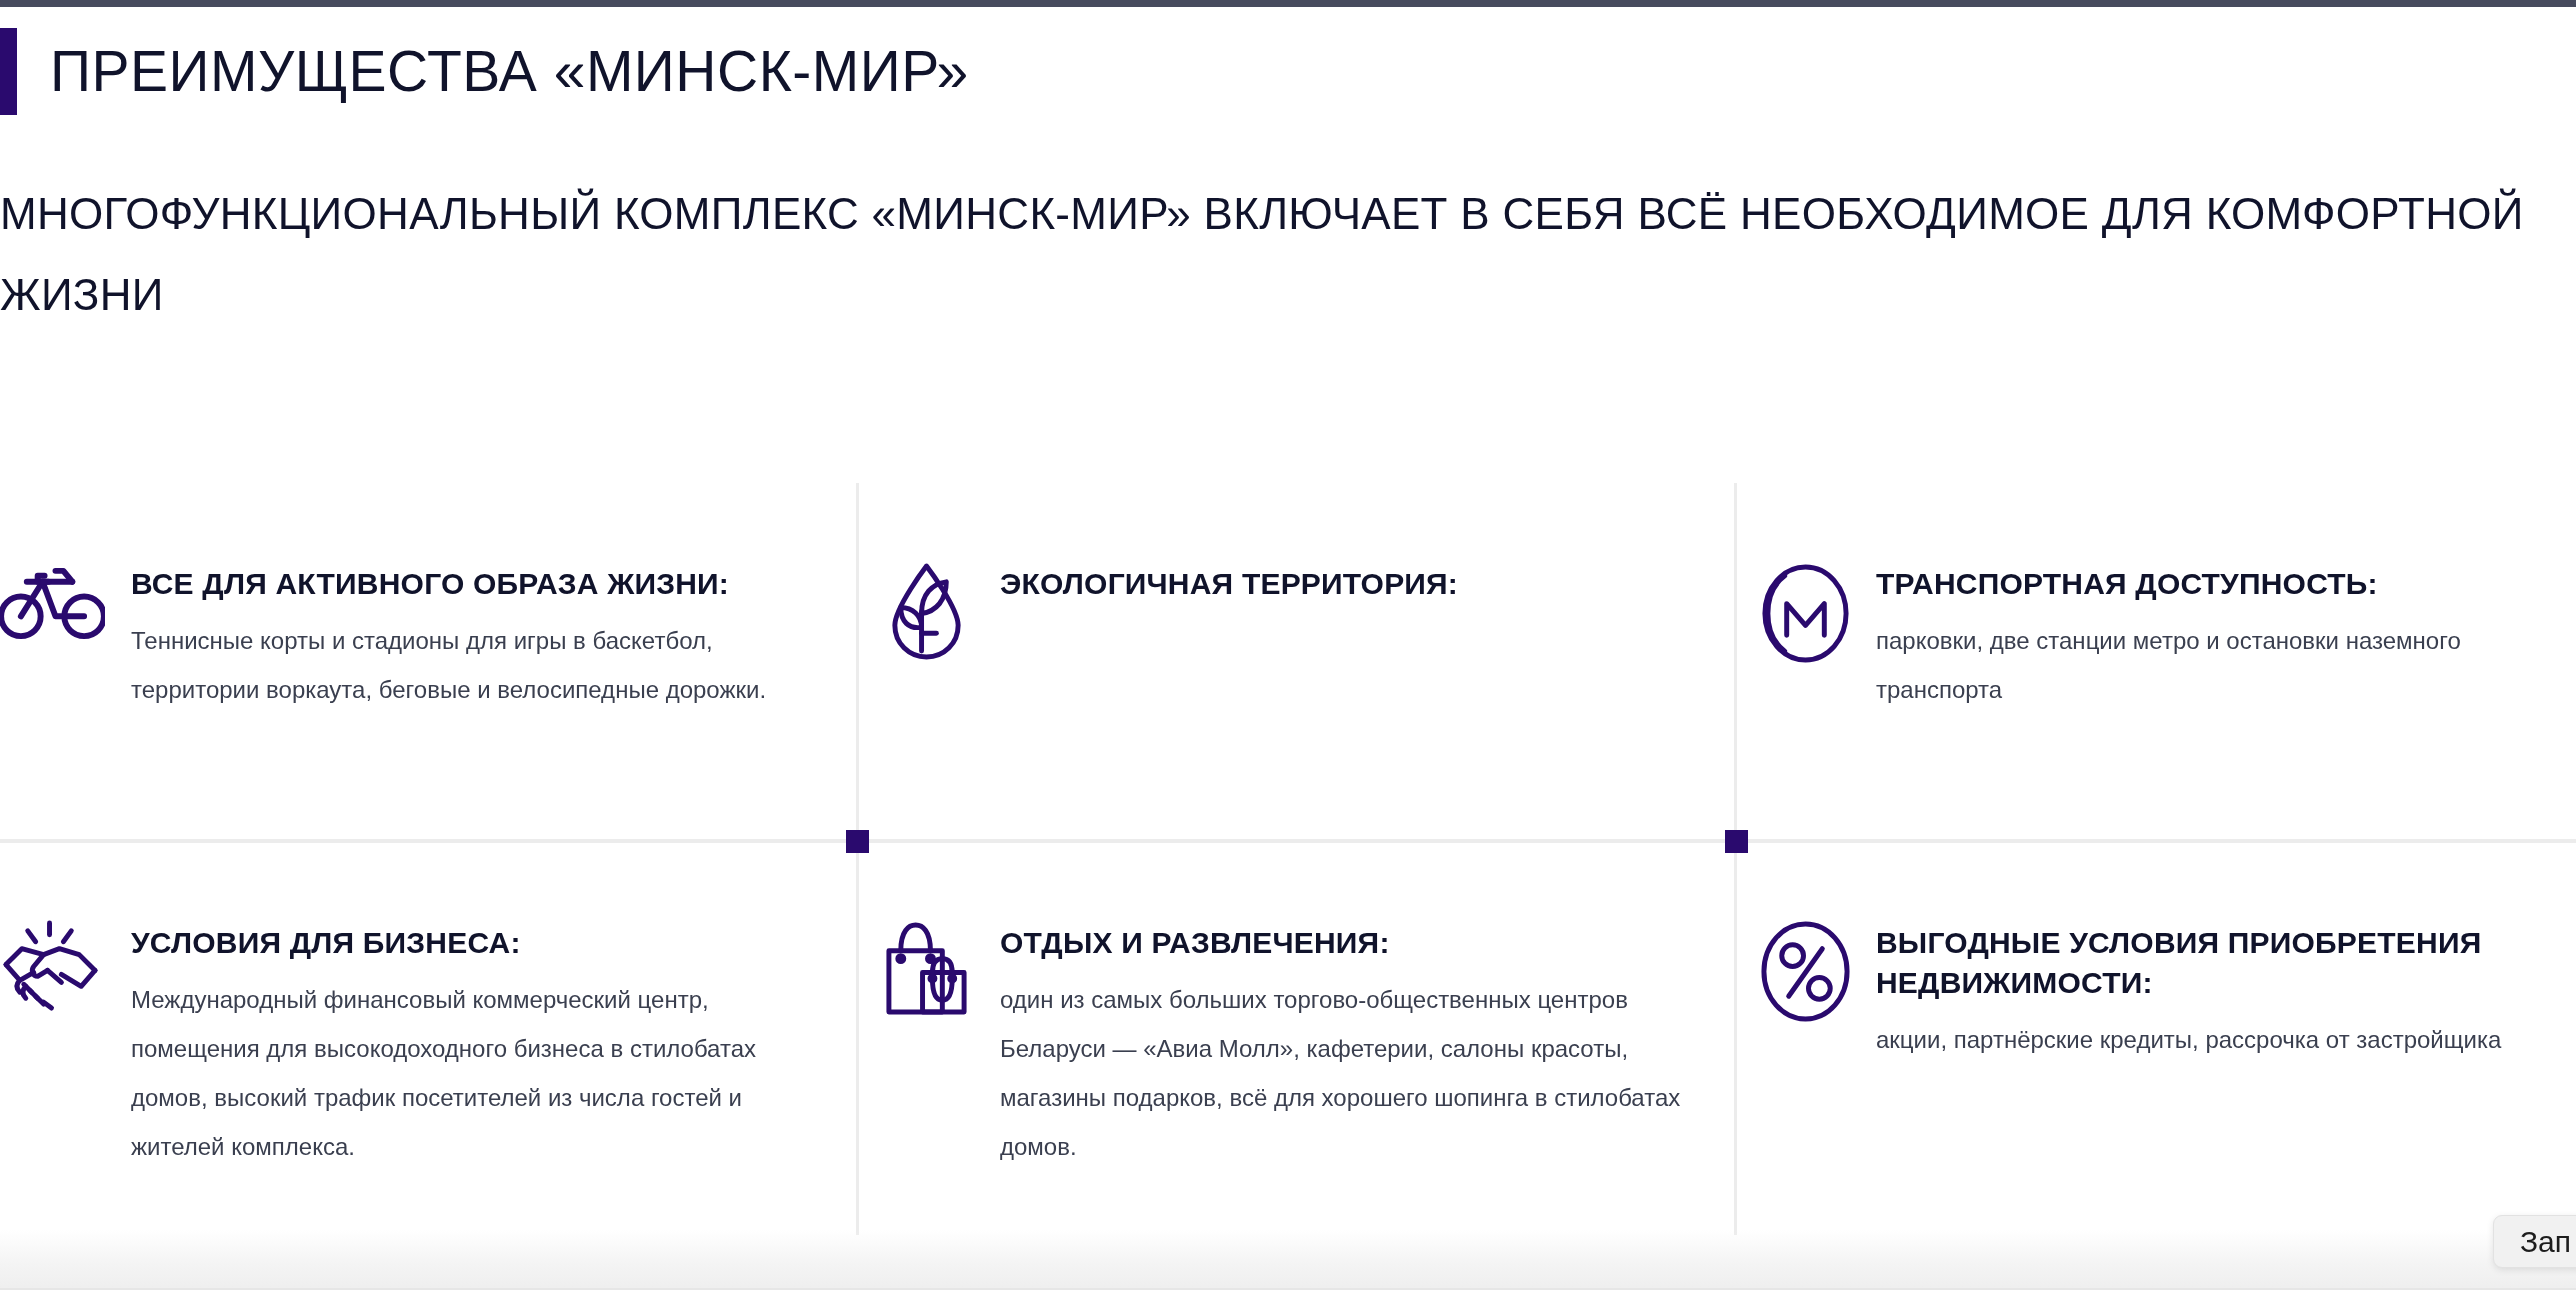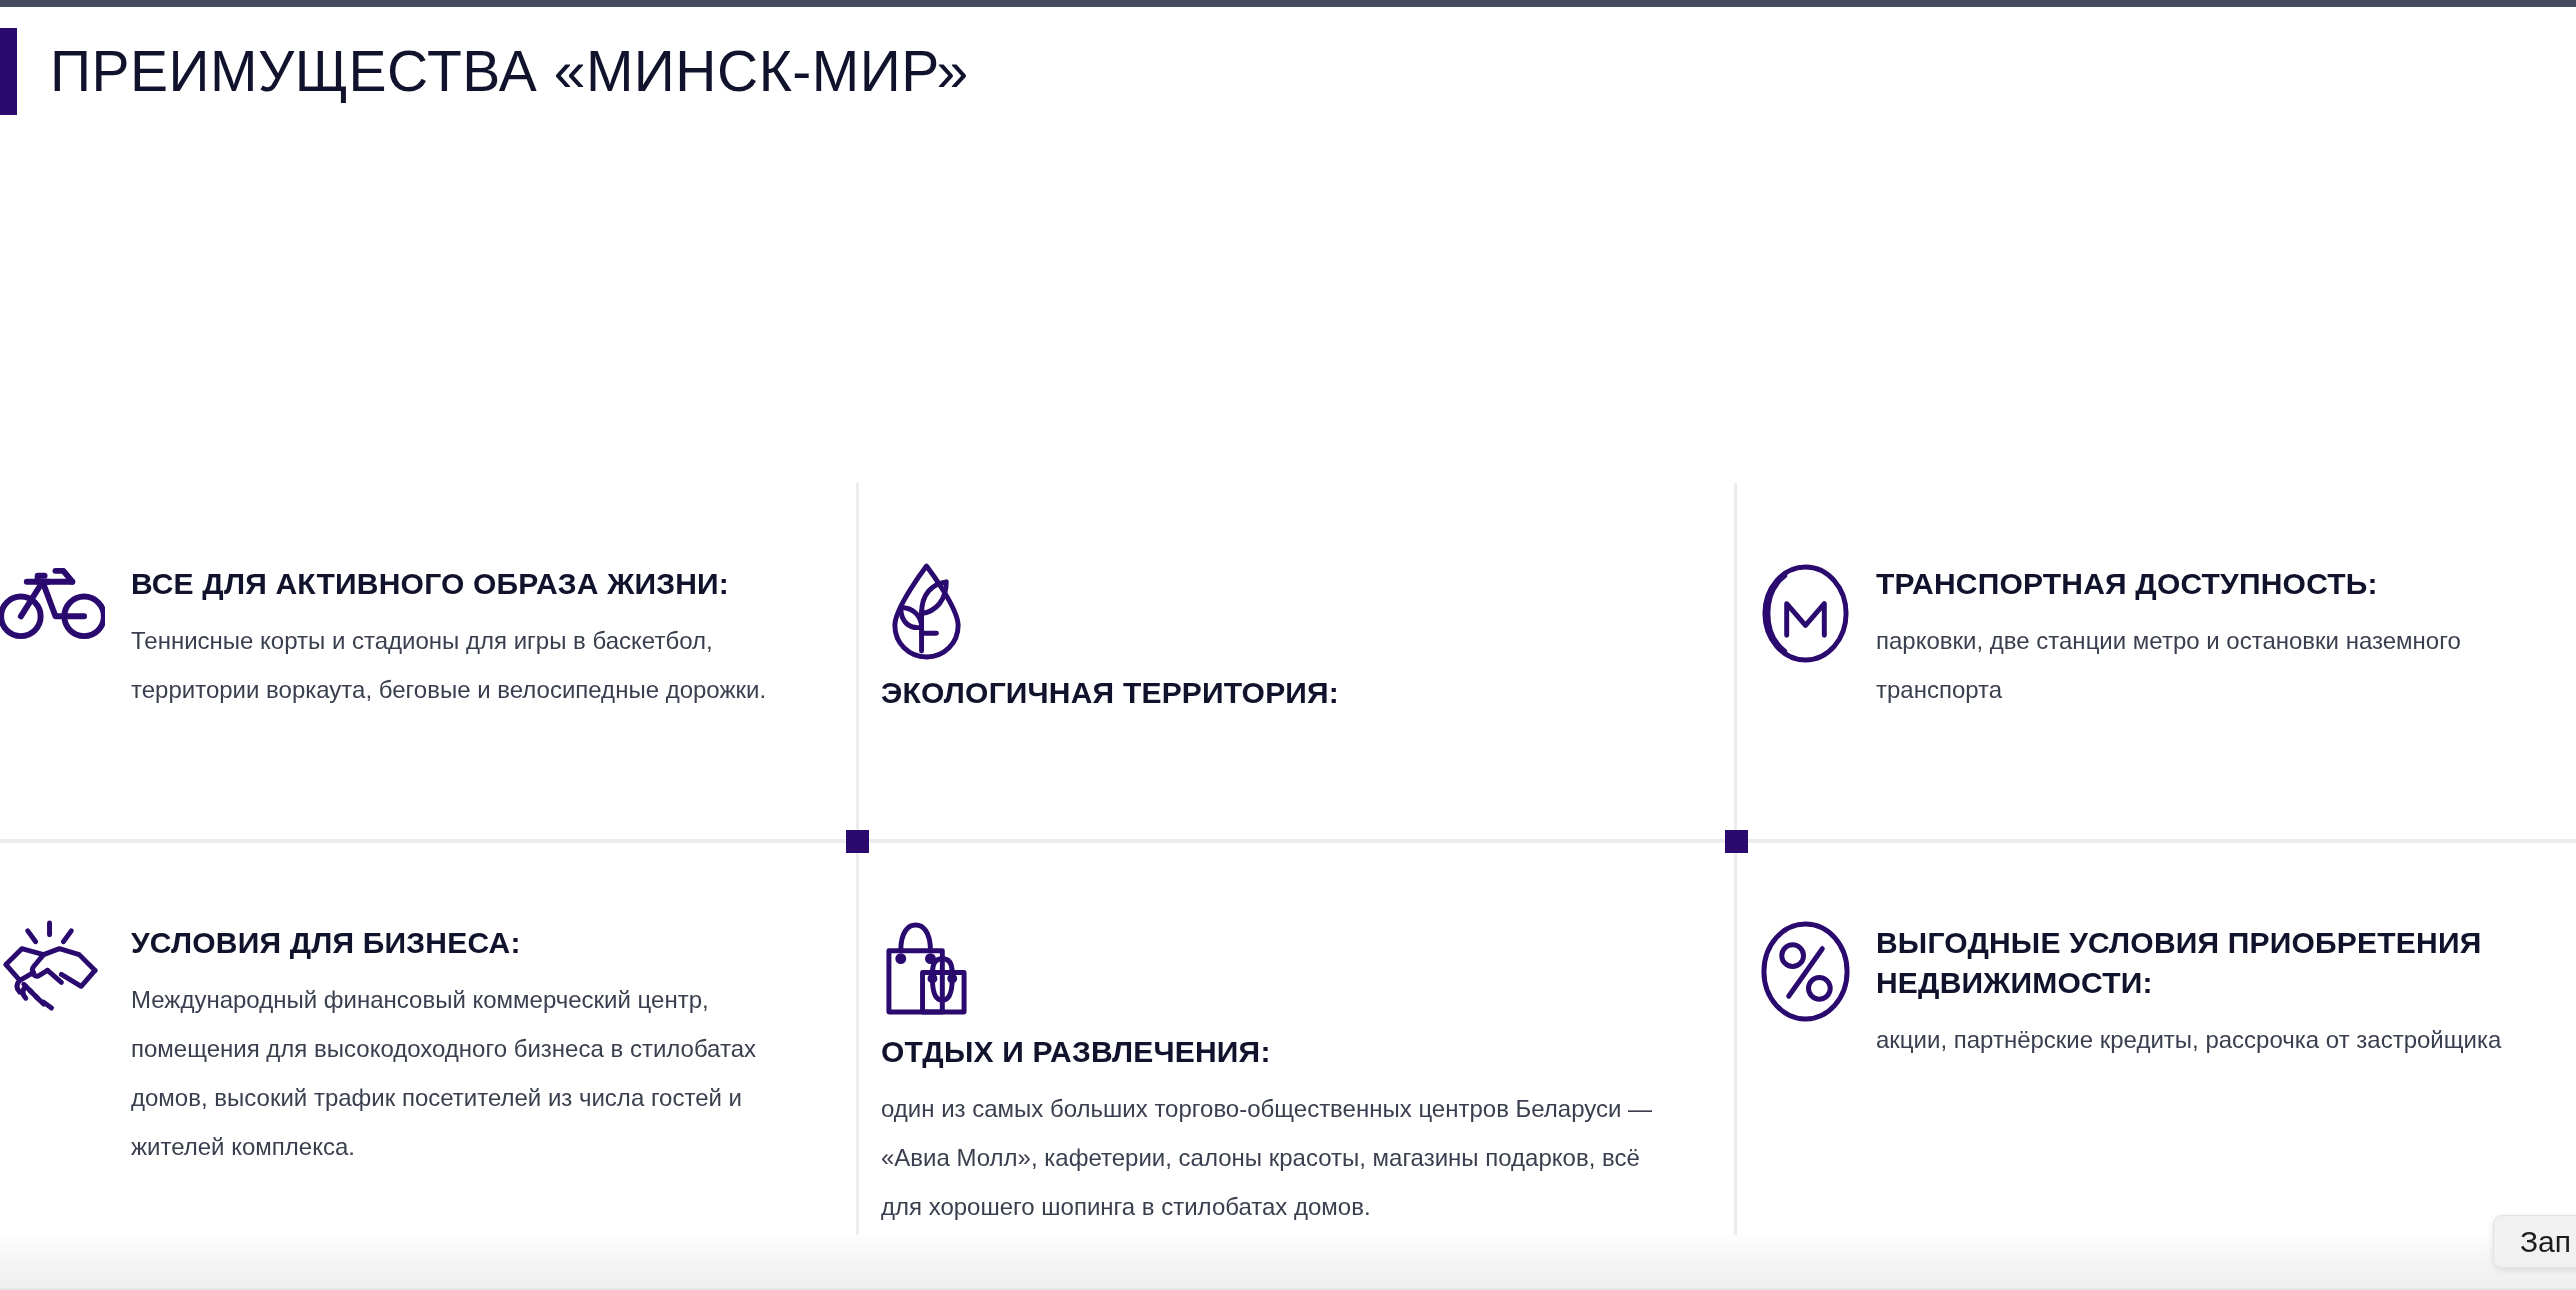--- a/index.html
+++ b/index.html
@@ -115,21 +115,21 @@
 
   
   .card {
     position: absolute;
     display: flex;
     align-items: flex-start;
   }
   .card.r1 { top: 75px; }
   .card.r2 { top: 434px; }
   .card.c1 { left: 0px;    width: 802px; gap: 12px; }
-  .card.c2 { left: 881px;  width: 802px; flex-direction: column; }
+  .card.c2 { left: 881px;  width: 802px; }
   .card.c3 { left: 1757px; width: 812px; }
 
   .card-icon {
     flex: 0 0 auto;
     width: 119px;
     height: 109px;
     display: flex;
     align-items: flex-start;
     justify-content: flex-start;
     padding-top: 2px;
@@ -209,20 +209,21 @@
 
 <div id="page">
 
   <div class="top-chrome-strip"></div>
 
   <div class="heading-row">
     <div class="heading-accent-bar"></div>
     <div class="heading-title">ПРЕИМУЩЕСТВА «МИНСК-МИР»</div>
   </div>
 
+  <div class="subheading">МНОГОФУНКЦИОНАЛЬНЫЙ КОМПЛЕКС «МИНСК-МИР» ВКЛЮЧАЕТ В СЕБЯ ВСЁ НЕОБХОДИМОЕ ДЛЯ КОМФОРТНОЙ ЖИЗНИ</div>
 
   <div class="grid">
 
     <div class="v-divider col1"></div>
     <div class="v-divider col2"></div>
     <div class="h-divider"></div>
     <div class="junction-square j1"></div>
     <div class="junction-square j2"></div>
 
     <div class="card r1 c1">

